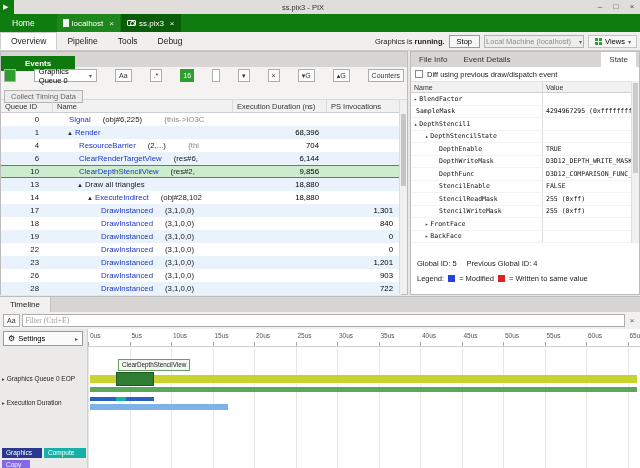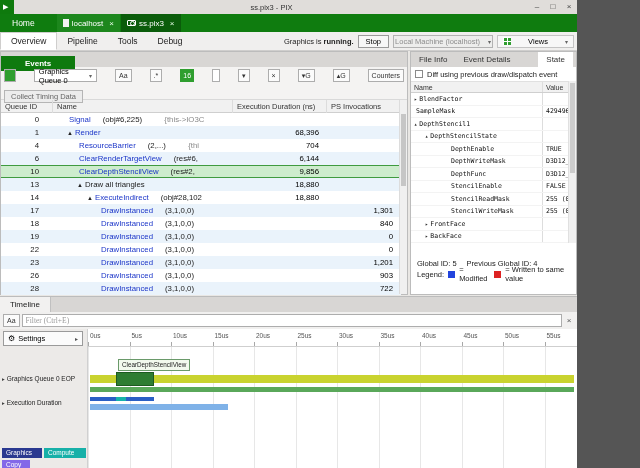--- a/index.html
+++ b/index.html
@@ -1,17 +1,17 @@
 <!DOCTYPE html>
 <html><head>
 <meta charset="utf-8">
 <style>
   * { margin:0; padding:0; box-sizing:border-box; }
   body { background:#555; font-family:"Liberation Sans", sans-serif; }
-  #app { position:relative; width:577px; height:468px; background:#e9e7e4; overflow:hidden;
+  #app { position:relative; width:640px; height:468px; background:#e9e7e4; overflow:hidden;
          font-family:"Liberation Sans", sans-serif; }
 
   
   .titlebar { position:absolute; top:0; left:0; right:0; height:14px; background:#e0ddda;
               display:flex; align-items:center; }
   .pix-logo { width:14px; height:14px; background:#0e7a0d; position:relative; flex:none; }
   .pix-logo::after { content:"▶"; position:absolute; left:3px; top:1px; color:#fff; font-size:7px; line-height:11px; }
   .title-text { flex:1; text-align:center; font-size:7.5px; color:#333; }
   .win-controls { display:flex; flex:none; }
   .win-controls span { width:16px; text-align:center; font-size:8px; line-height:14px; color:#444; }
@@ -33,21 +33,21 @@
   .navbar { position:absolute; top:32px; left:0; right:0; height:19px; background:#f0efee;
             border-bottom:1px solid #cfcecd; display:flex; align-items:center; font-size:8.5px; }
   .nav-tab { padding:0 10px; line-height:18px; color:#222; }
   .nav-tab.active { background:#fff; border:1px solid #cfcecd; border-bottom:1px solid #fff; line-height:16px; }
   .nav-right { margin-left:auto; display:flex; align-items:center; gap:4px; padding-right:3px; }
   .status-text { font-size:7.5px; color:#222; }
   .status-text b { font-weight:bold; }
   .btn { border:1px solid #9a9a9a; background:#f7f7f7; font-size:7.5px; padding:1px 7px; }
   .machine-dd { border:1px solid #b2b2b2; background:#ededec; color:#8d8d8d; font-size:7.5px;
                 padding:1px 1px; display:flex; align-items:center; gap:8px; }
-  .views-btn { display:flex; align-items:center; gap:17px; font-size:7.5px; border:1px solid #c4c4c4;
+  .views-btn { display:flex; align-items:center; gap:3px; font-size:7.5px; border:1px solid #c4c4c4;
                background:#f7f7f7; padding:1px 5px; }
   .grid-icon { width:8px; height:8px; background:#2f9e2f;
                background-image:linear-gradient(#fff 1px,transparent 1px),linear-gradient(90deg,#fff 1px,transparent 1px);
                background-size:4px 4px; }
   .dd-arrow { font-size:6px; color:#666; }
 
   
   .events-panel { position:absolute; top:51px; left:0; width:408px; height:244px; background:#fff;
                   border:1px solid #bcbcbc; }
   .panel-strip { height:15px; background:#d8d6d4; }
@@ -106,21 +106,21 @@
   .diff-row { display:flex; align-items:center; gap:4px; height:14px; padding:0 4px; font-size:7.5px; color:#222; }
   .cb { width:8px; height:8px; border:1px solid #8a8a8a; background:#fff; flex:none; }
   .sgrid-h { display:flex; height:12px; background:#f1f1f1; border-top:1px solid #e0e0e0;
              border-bottom:1px solid #cfcfcf; font-size:7px; color:#333; align-items:center; }
   .s-name { width:132px; flex:none; padding:0 3px; border-right:1px solid #ddd; height:100%;
             overflow:hidden; white-space:nowrap; display:flex; align-items:center; }
   .s-value { flex:1; min-width:0; padding:0 3px; overflow:hidden; white-space:nowrap; }
   .srow { display:flex; height:12.5px; align-items:center; border-bottom:1px solid #f3f3f3;
           font-family:"DejaVu Sans Mono", monospace; font-size:6.5px; color:#111; }
   .srow.i1 .s-name { padding-left:14px; }
-  .srow.i2 .s-name { padding-left:38px; }
+  .srow.i2 .s-name { padding-left:26px; }
   .stri { font-size:5.5px; color:#333; margin-right:2px; }
   .global-line { position:absolute; left:6px; bottom:26px; font-size:7.5px; color:#222; display:flex; gap:10px; }
   .legend-line { position:absolute; left:6px; bottom:11px; font-size:7.5px; color:#222;
                  display:flex; align-items:center; gap:4px; }
   .sq { width:7px; height:7px; display:inline-block; flex:none; }
   .svscroll { position:absolute; right:0; top:29px; height:162px; width:8px; background:#f0f0f0;
               border-left:1px solid #e0e0e0; }
   .svthumb { position:absolute; top:2px; left:1px; width:5px; height:90px; background:#cccccc; }
 
   

